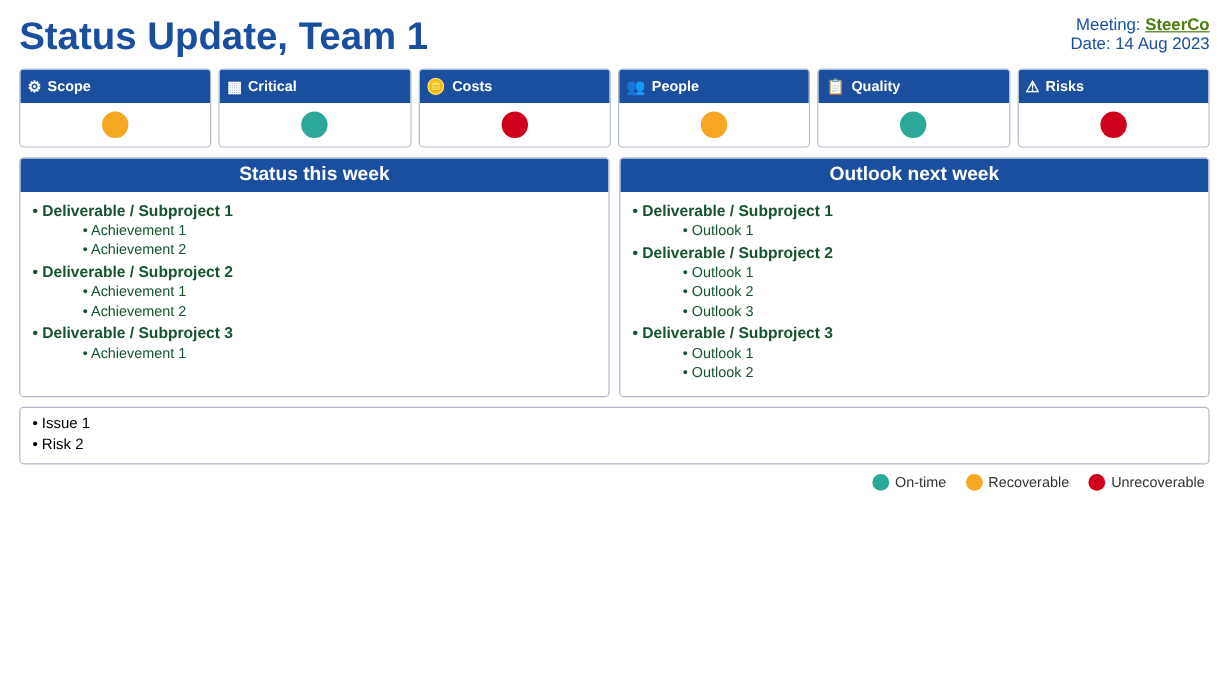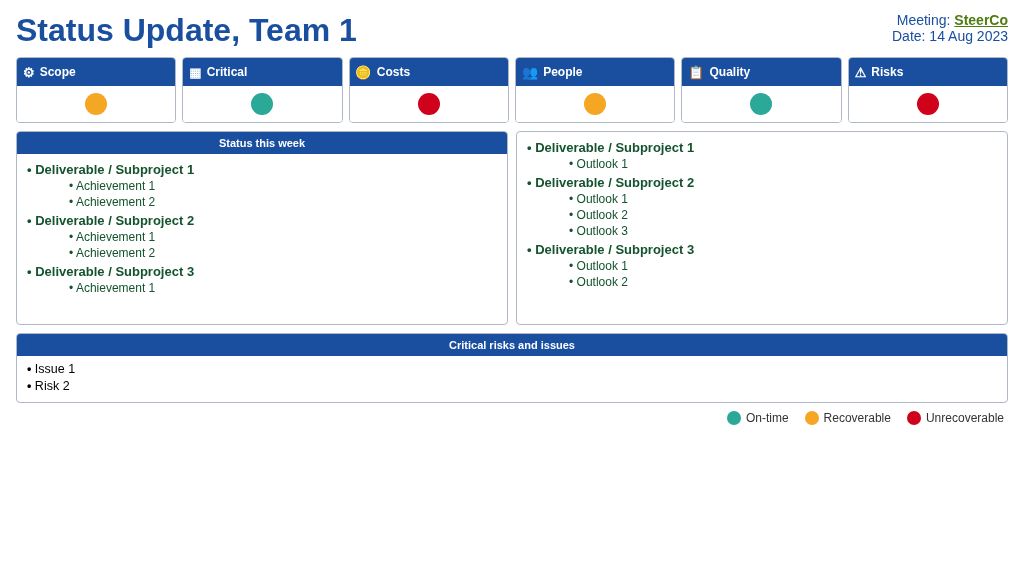--- a/index.html
+++ b/index.html
@@ -97,21 +97,21 @@
     .section-box {
       border: 1.5px solid #b0b8c8;
       border-radius: 4px;
       overflow: hidden;
     }
 
     .section-header {
       background: #1a4fa0;
       color: #fff;
       text-align: center;
-      font-size: 11px;
+      font-size: 16px;
       font-weight: 600;
       padding: 5px 8px;
     }
 
     .section-content {
       padding: 8px 10px;
       font-size: 12.5px;
       color: #14532d;
       min-height: 170px;
     }
@@ -278,41 +278,41 @@
               <li style="font-weight: normal;">Achievement 1</li>
               <li style="font-weight: normal;">Achievement 2</li>
             </ul></li>
           <li style="font-weight: bold; font-size: 13px;">Deliverable / Subproject 3<ul class="sub-list">
               <li style="font-weight: normal;">Achievement 1</li>
             </ul></li>
         </ul>
       </div>
   </div>
   <div class="section-box">
+    <div class="section-header">Outlook next week</div>
     <div class="section-content" id="outlook-next-week-list">
         <ul>
           <li style="font-weight: bold; font-size: 13px;">Deliverable / Subproject 1<ul class="sub-list">
               <li style="font-weight: normal;">Outlook 1</li>
             </ul></li>
           <li style="font-weight: bold; font-size: 13px;">Deliverable / Subproject 2<ul class="sub-list">
               <li style="font-weight: normal;">Outlook 1</li>
               <li style="font-weight: normal;">Outlook 2</li>
               <li style="font-weight: normal;">Outlook 3</li>
             </ul></li>
           <li style="font-weight: bold; font-size: 13px;">Deliverable / Subproject 3<ul class="sub-list">
               <li style="font-weight: normal;">Outlook 1</li>
               <li style="font-weight: normal;">Outlook 2</li>
             </ul></li>
         </ul>
       </div>
   </div>
 </div>
 
 <div class="risks-box">
-  <div class="section-header">Critical risks and issues</div>
   <div class="risks-content" id="critical-risks-list">
       <ul>
         <li>Issue 1</li>
         <li>Risk 2</li>
       </ul>
     </div>
 </div>
 
 <div class="legend-row" id="legend-container">
     <div class="legend-item">

